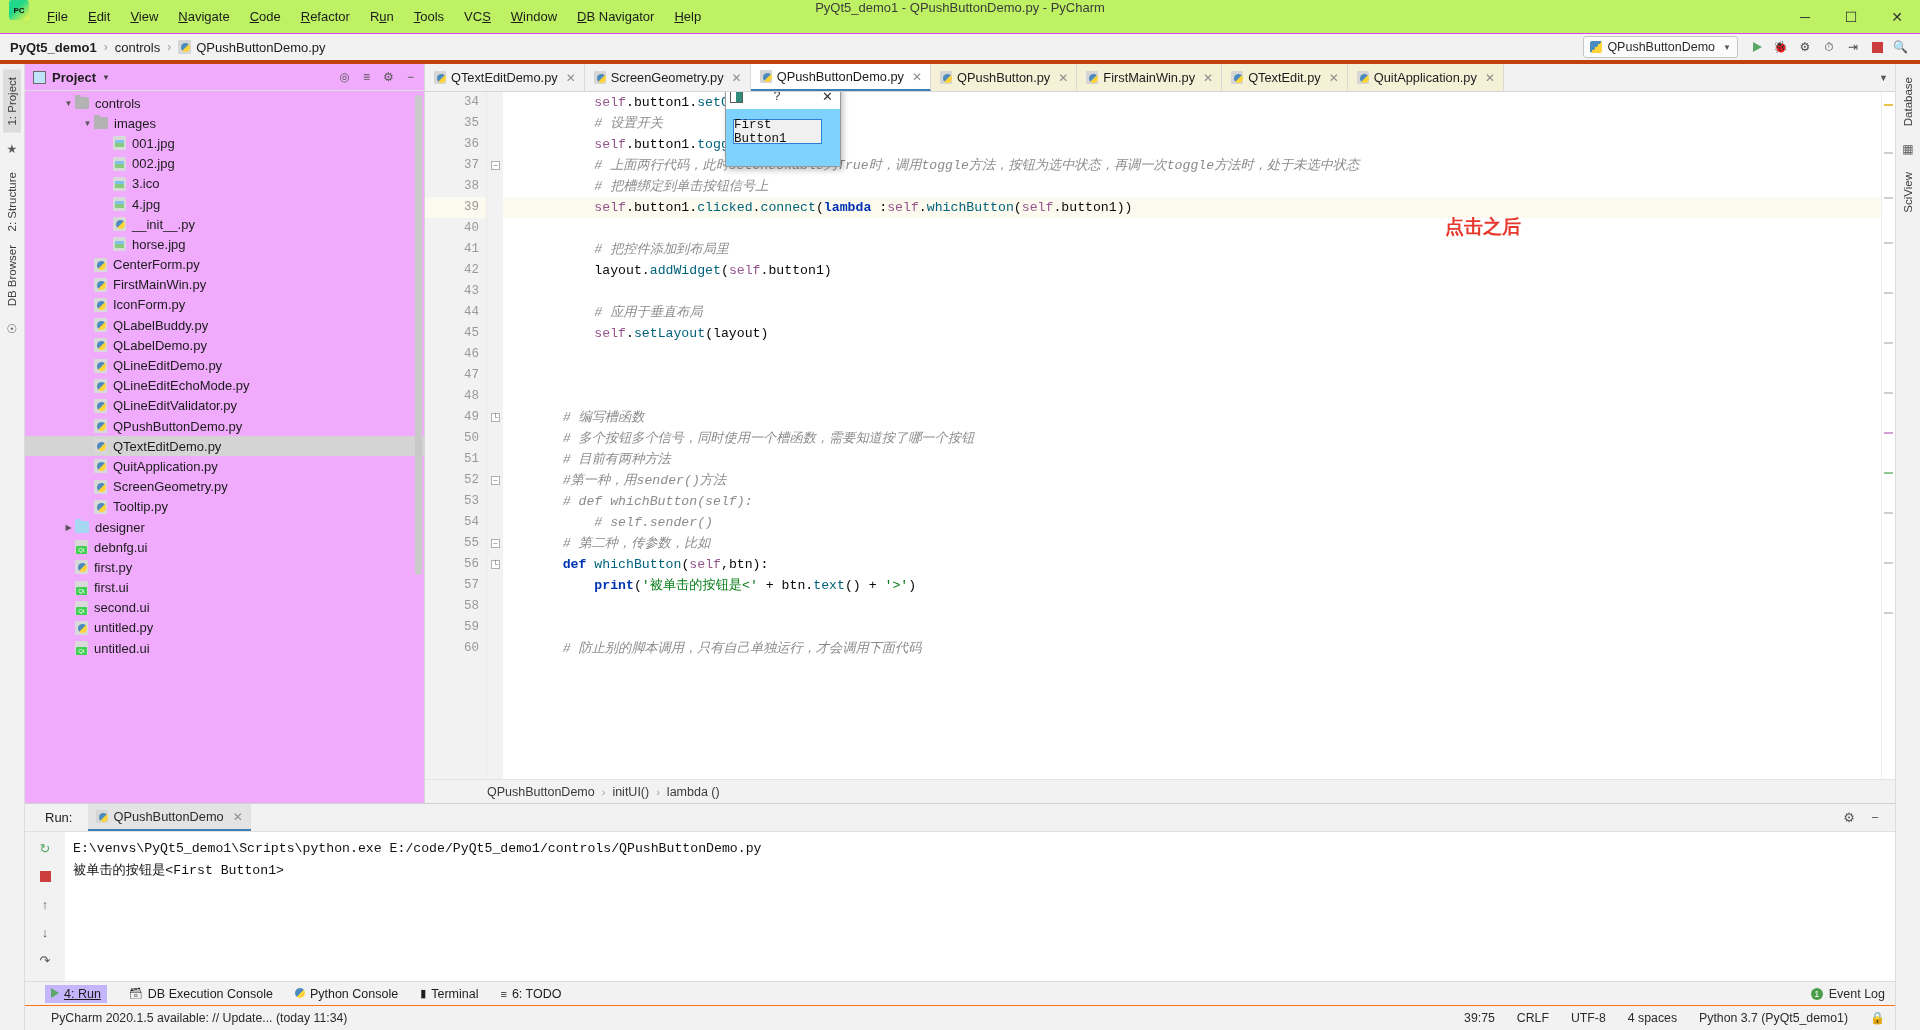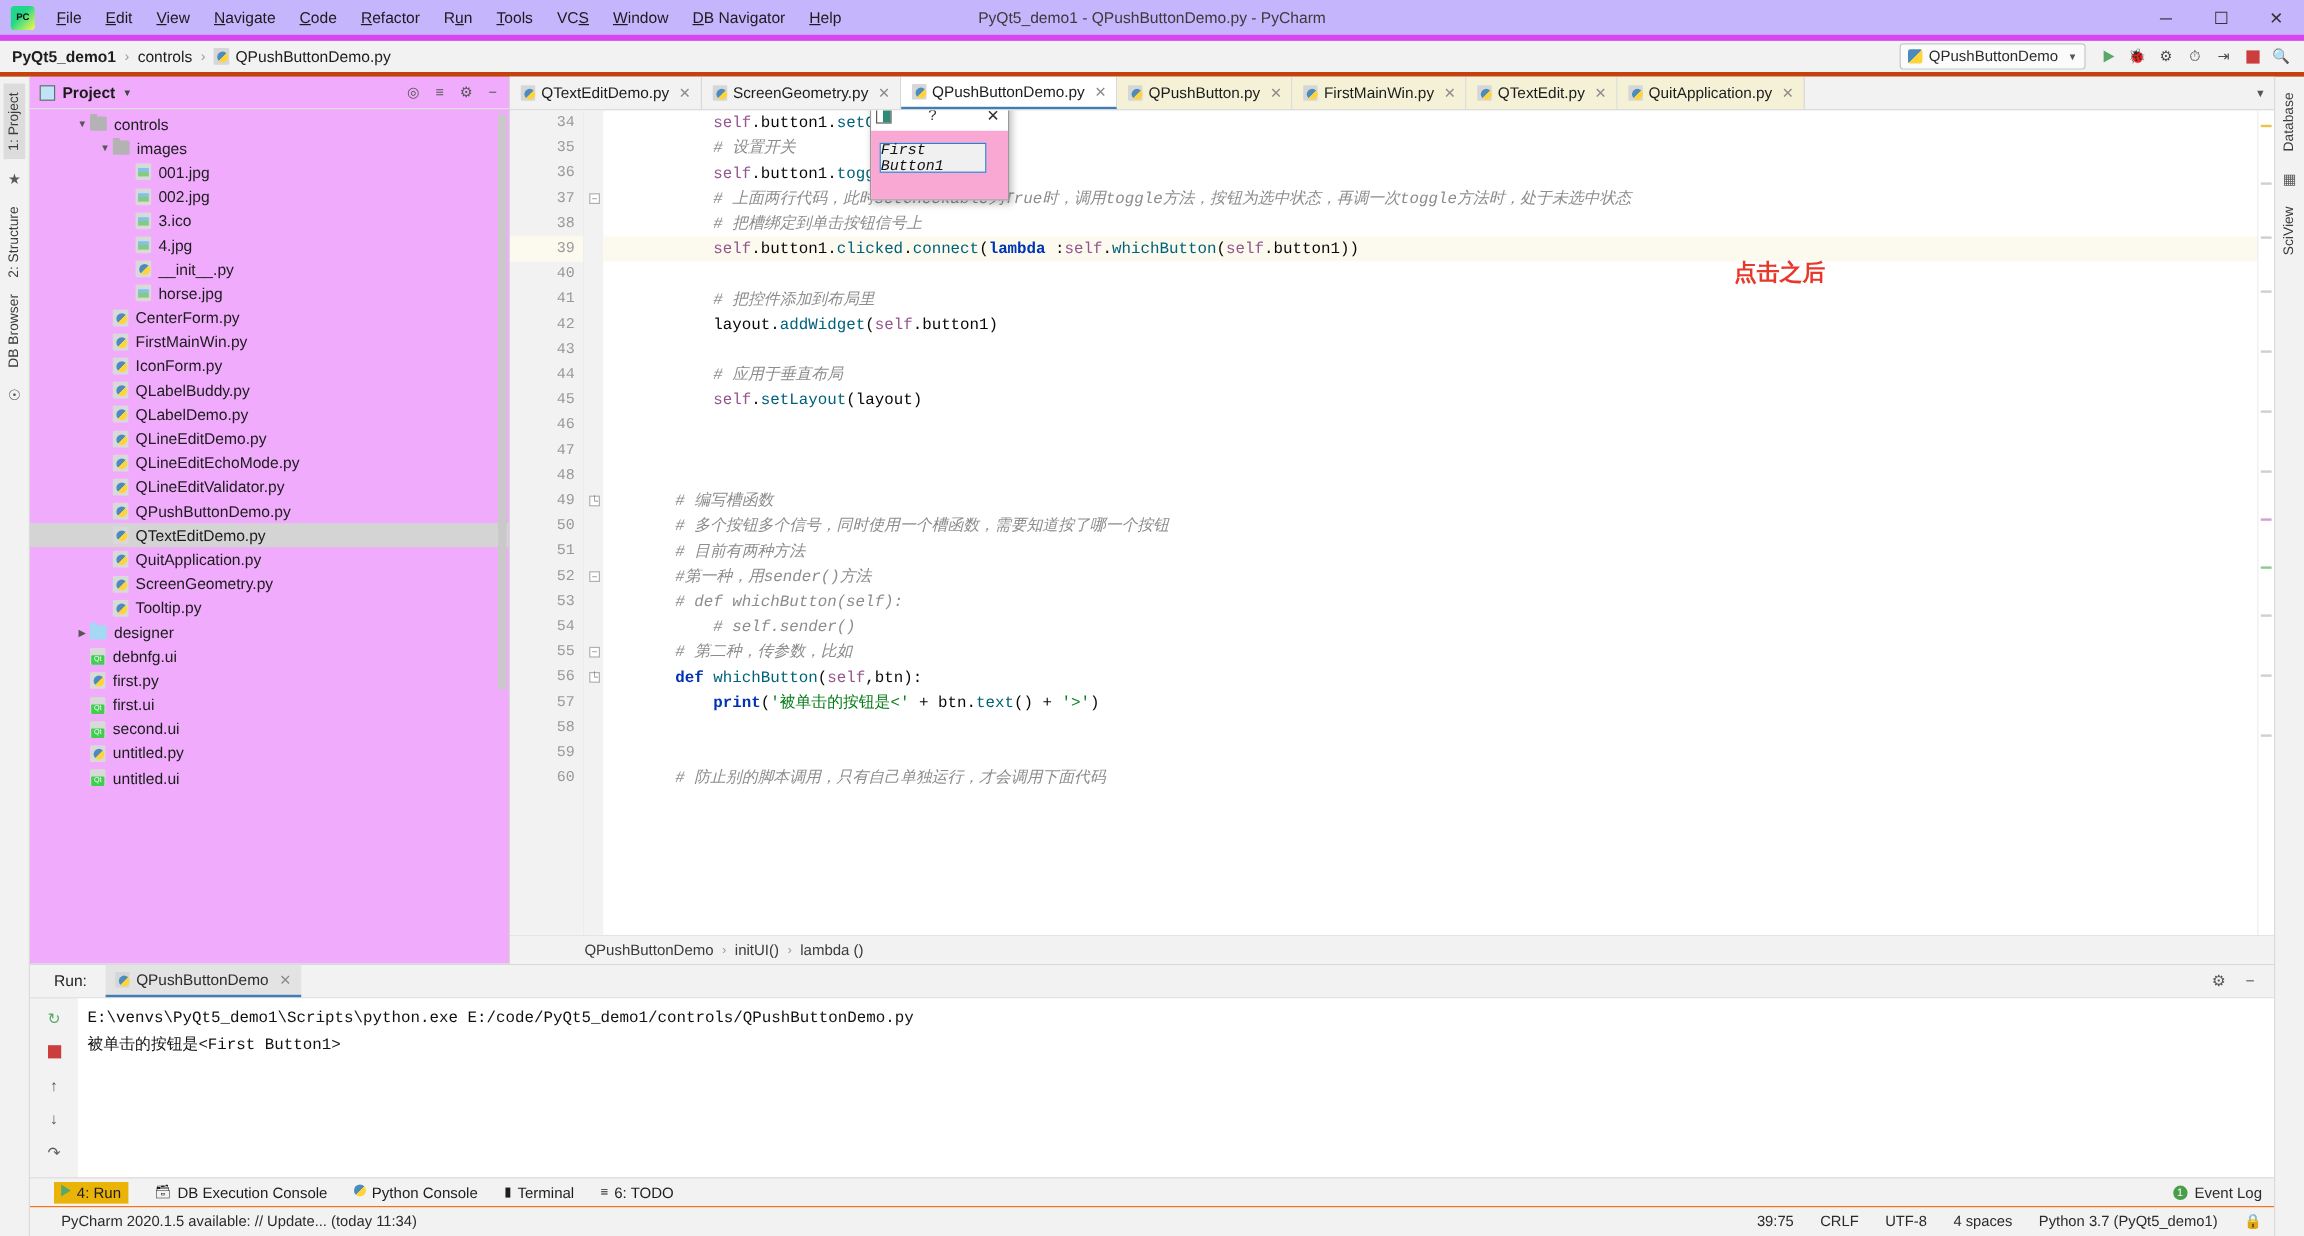--- a/index.html
+++ b/index.html
@@ -9,22 +9,22 @@
     font-size: 12.5px;
     background: #f2f2f2;
     color: #2b2b2b;
     overflow: hidden;
     position: relative;
   }
   .ide { width: 1920px; height: 1030px; display: flex; flex-direction: column; background:#f2f2f2; }
 
   
   .titlebar {
-    height: 34px; display: flex; align-items: center;
-    background: #c4b5fd; border-bottom: 5px solid #d946ef;
+    height: 34px; display: flex; 
+    background: #bef264; border-bottom: 1px solid #d946ef;
     position: relative; flex: none;
   }
   .pc-logo {
     width: 20px; height: 20px; margin: 0 8px 0 9px;
     background: linear-gradient(135deg,#21d789 0%,#21d789 40%,#fcf84a 100%);
     border-radius: 3px; position: relative; flex:none;
   }
   .pc-logo::after {
     content: "PC"; position: absolute; inset: 0;
     font-size: 8px; font-weight: bold; color: #111;
@@ -197,21 +197,21 @@
 
   
   .qtdlg {
     position: absolute; width: 116px; border: 1px solid #999; background: #f0f0f0;
     box-shadow: 2px 3px 6px rgba(0,0,0,.25); z-index: 40;
   }
   .qtdlg-tb { height: 26px; display: flex; align-items: center; background:#fff; padding: 0 4px; }
   .qtdlg-ico { width: 13px; height: 13px; border: 1px solid #5a5a5a; background: linear-gradient(to right,#fff 45%,#2e8b7a 45%); }
   .qtdlg-q { flex: 1; text-align: center; font-size: 12.5px; color: #333; padding-right: 8px; }
   .qtdlg-x { font-size: 13px; color: #333; padding: 0 3px; }
-  .qtdlg-body { padding: 10px 18px 22px 7px; background: #f9a8d4; font-style: italic; }
+  .qtdlg-body { padding: 10px 18px 22px 7px; background: #7dd3fc; }
   .qtbtn {
     width: 100%; height: 25px; border: 1.5px solid #2e7fd4; background: #f0f0f0;
     font-family: "Liberation Mono", monospace; font-size: 12.5px; color: #111;
     display: flex; align-items: center; justify-content: center;
   }
 
   .breadcrumb2 {
     height: 24px; display: flex; align-items: center; padding-left: 62px; flex: none;
     background: #f2f2f2; border-top: 1px solid #e4e4e4; font-size: 12.5px; color: #3a3a3a;
   }
@@ -236,21 +236,21 @@
     padding: 6px 0 0 8px; color: #111; overflow: hidden;
   }
   .cline { height: 22px; line-height: 22px; white-space: pre; }
 
   
   .botstrip {
     height: 24px; display: flex; align-items: center; flex: none;
     background: #f2f2f2; border-top: 1px solid #dcdcdc; padding-left: 26px; font-size: 12.5px;
   }
   .bt { display: flex; align-items: center; gap: 5px; margin-right: 22px; color: #1d1d1d; }
-  .bt.sel { background: #eab308; padding: 2px 6px; margin-left:-6px; }
+  .bt.sel { background: #c4b5fd; padding: 2px 6px; margin-left:-6px;text-decoration:underline; }
   .bot-right { margin-left: auto; display: flex; align-items: center; gap: 6px; padding-right: 10px; }
   .evt-dot { width: 12px; height: 12px; border-radius: 50%; background: #4a9e4a; color: #fff; font-size: 9px; display:flex;align-items:center;justify-content:center; }
 
   
   .status {
     height: 25px; display: flex; align-items: center; flex: none;
     background: #f2f2f2; border-top: 1px solid #f97316; padding: 0 10px 0 26px; font-size: 12.3px; color: #2b2b2b;
   }
   .st-right { margin-left: auto; display: flex; align-items: center; gap: 22px; }
   .lock { font-size: 12px; color: #555; }

